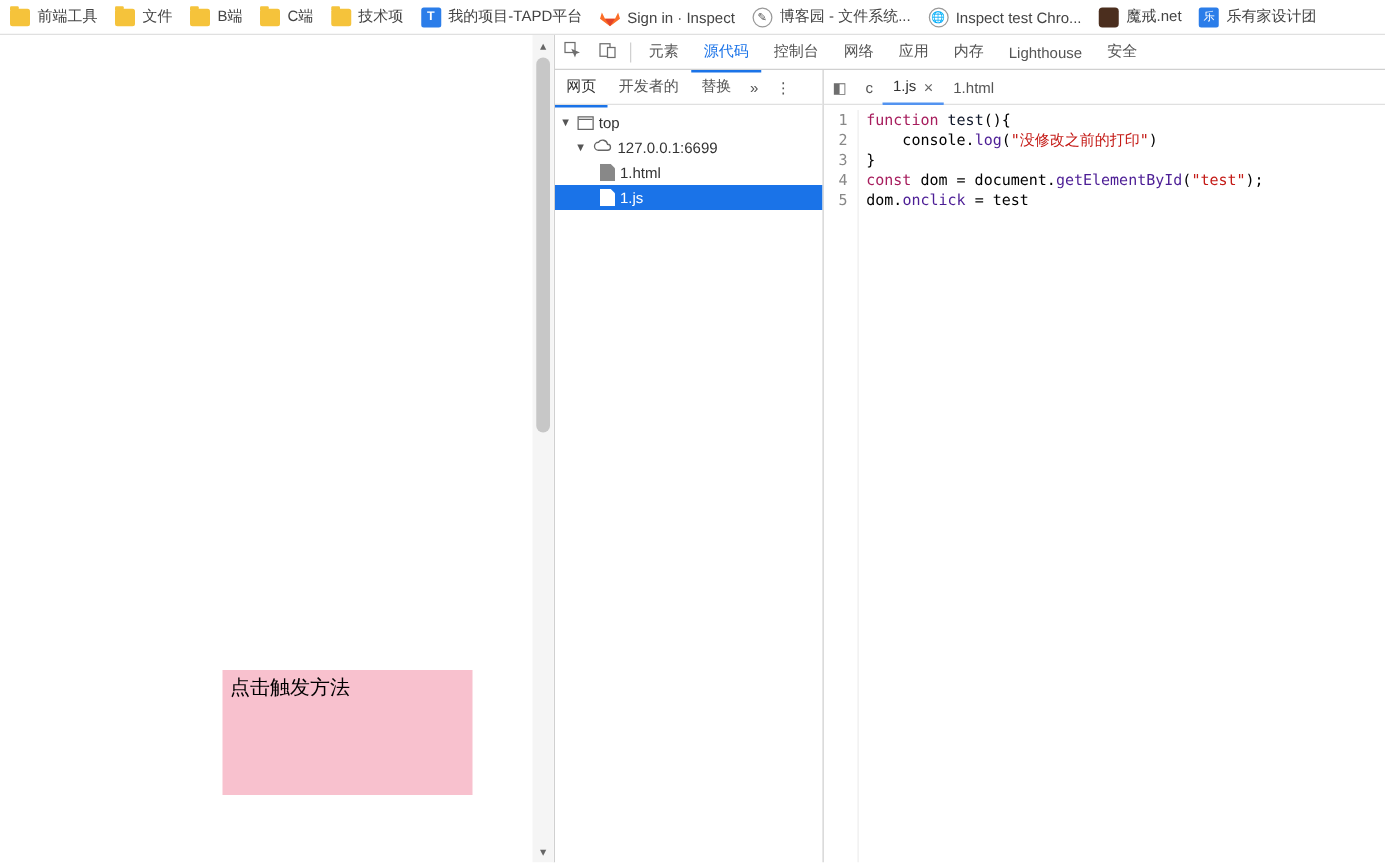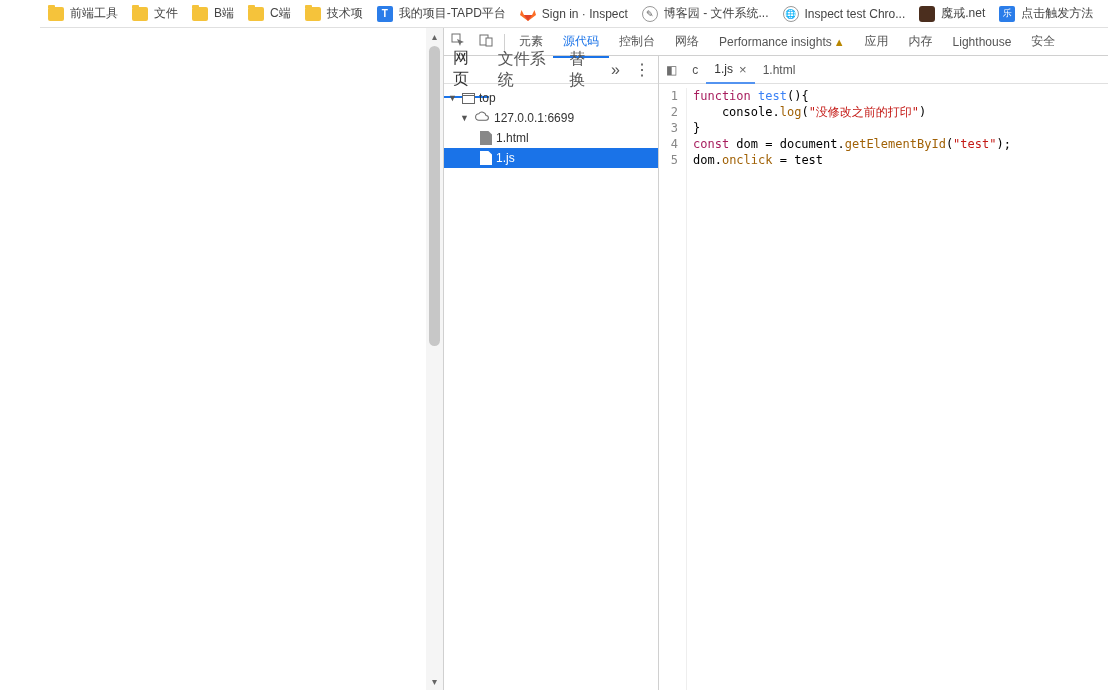--- a/index.html
+++ b/index.html
@@ -15,21 +15,20 @@
     }
     .bookmarks-bar {
       display: flex;
       align-items: center;
       height: 28px;
       padding: 0 8px;
       border-bottom: 1px solid #e0e0e0;
       gap: 14px;
       font-size: 12px;
       color: #444;
-      margin-left: 40px;
     }
     .bookmark { display: flex; align-items: center; gap: 6px; cursor: pointer; white-space: nowrap; }
     .folder-icon { width: 16px; height: 14px; background: #f5c33b; border-radius: 2px; position: relative; }
     .folder-icon::before { content:''; position:absolute; top:-2px; left:0; width:7px; height:3px; background:#f5c33b; border-radius:1px 1px 0 0;}
     .tapd-icon { width:16px; height:16px; background:#2b7de9; border-radius:2px; display:flex; align-items:center; justify-content:center; color:#fff; font-size:10px; font-weight:bold;}
     .gitlab-icon { width:16px; height:16px; position:relative; }
     .gitlab-icon svg { width:16px; height:16px; }
     .generic-icon { width:16px; height:16px; border:1px solid #999; border-radius:50%; display:flex; align-items:center; justify-content:center; font-size:9px; color:#555;}
     .mojie-icon { width:16px; height:16px; background:#4b2e1e; border-radius:3px; }
     .leyou-icon { width:16px; height:16px; background:#2b7de9; border-radius:2px; color:#fff; font-size:9px; display:flex; align-items:center; justify-content:center;}
@@ -106,21 +105,21 @@
       width: 215px;
       border-right:1px solid #d0d0d0;
       display:flex;
       flex-direction:column;
     }
     .src-subtabs {
       display:flex;
       align-items:center;
       height:28px;
       border-bottom:1px solid #e0e0e0;
-      font-size:16px;
+      font-size:12px;
       color:#555;
     }
     .src-subtab { padding:6px 9px; cursor:pointer;}
     .src-subtab.active { border-bottom:2px solid #1a73e8; color:#333; margin-bottom:-1px;}
     .src-chevrons { padding:0 6px; color:#555; cursor:pointer;}
     .src-menu { padding:0 8px; cursor:pointer; color:#555;}
     
     .file-tree {
       flex:1;
       overflow:auto;
@@ -171,22 +170,22 @@
       color:#888;
       padding-right:8px;
       border-right:1px solid #eee;
       user-select:none;
     }
     .code {
       padding-left:6px;
       white-space:pre;
     }
     .kw{ color:#a71d5d;}
-    .fn{ color:#3b82f6;}
-    .prop{ color:#a16207;}
+    .fn{ color:#0f172a;}
+    .prop{ color:#4c1d95;}
     .str{ color:#c41a16;}
     .punc{ color:#000;}
   </style>
 </head>
 <body>
 
 <div class="bookmarks-bar">
   <div class="bookmark">
       <span class="folder-icon"></span>
       <span>前端工具</span>
@@ -225,26 +224,27 @@
   <div class="bookmark">
       <span class="generic-icon">🌐</span>
       <span>Inspect test Chro...</span>
     </div>
   <div class="bookmark">
       <span class="mojie-icon"></span>
       <span>魔戒.net</span>
     </div>
   <div class="bookmark">
       <span class="leyou-icon">乐</span>
-      <span>点击触发方法</span>
+      <span>乐有家设计团</span>
     </div>
 </div>
 
 <div class="main-area">
   <div class="page-pane">
+    <div class="pink-box">点击触发方法</div>
     <div class="page-scrollbar">
       <div class="scroll-arrow up">▴</div>
       <div class="page-scrollbar-thumb"></div>
       <div class="scroll-arrow down">▾</div>
     </div>
   </div>
 
   <div class="devtools">
     <div class="dt-tabs">
       <span class="dt-tool-icon"><svg width="14" height="14" viewBox="0 0 14 14">
@@ -253,32 +253,31 @@
           </svg></span>
       <span class="dt-tool-icon"><svg width="14" height="14" viewBox="0 0 14 14">
             <rect x="1" y="2" width="8" height="10" fill="none" stroke="#6e6e6e"></rect>
             <rect x="7" y="5" width="6" height="8" fill="#fff" stroke="#6e6e6e"></rect>
           </svg></span>
       <span class="dt-sep"></span>
       <span class="dt-tab">元素</span>
       <span class="dt-tab active">源代码</span>
       <span class="dt-tab">控制台</span>
       <span class="dt-tab">网络</span>
-      <span class="dt-tab"><span>Performance insights</span><span class="dt-warn">▲</span></span>
       <span class="dt-tab">应用</span>
       <span class="dt-tab">内存</span>
       <span class="dt-tab">Lighthouse</span>
       <span class="dt-tab">安全</span>
     </div>
 
     <div class="dt-sources">
       <div class="src-nav">
         <div class="src-subtabs">
           <span class="src-subtab active">网页</span>
-          <span class="src-subtab">文件系统</span>
+          <span class="src-subtab">开发者的</span>
           <span class="src-subtab">替换</span>
           <span class="src-chevrons">»</span>
           <span class="src-menu">⋮</span>
         </div>
         <div class="file-tree">
           <div class="tree-row">
             <span class="tri">▼</span>
             <span class="win-icon"></span>
             <span>top</span>
           </div>

